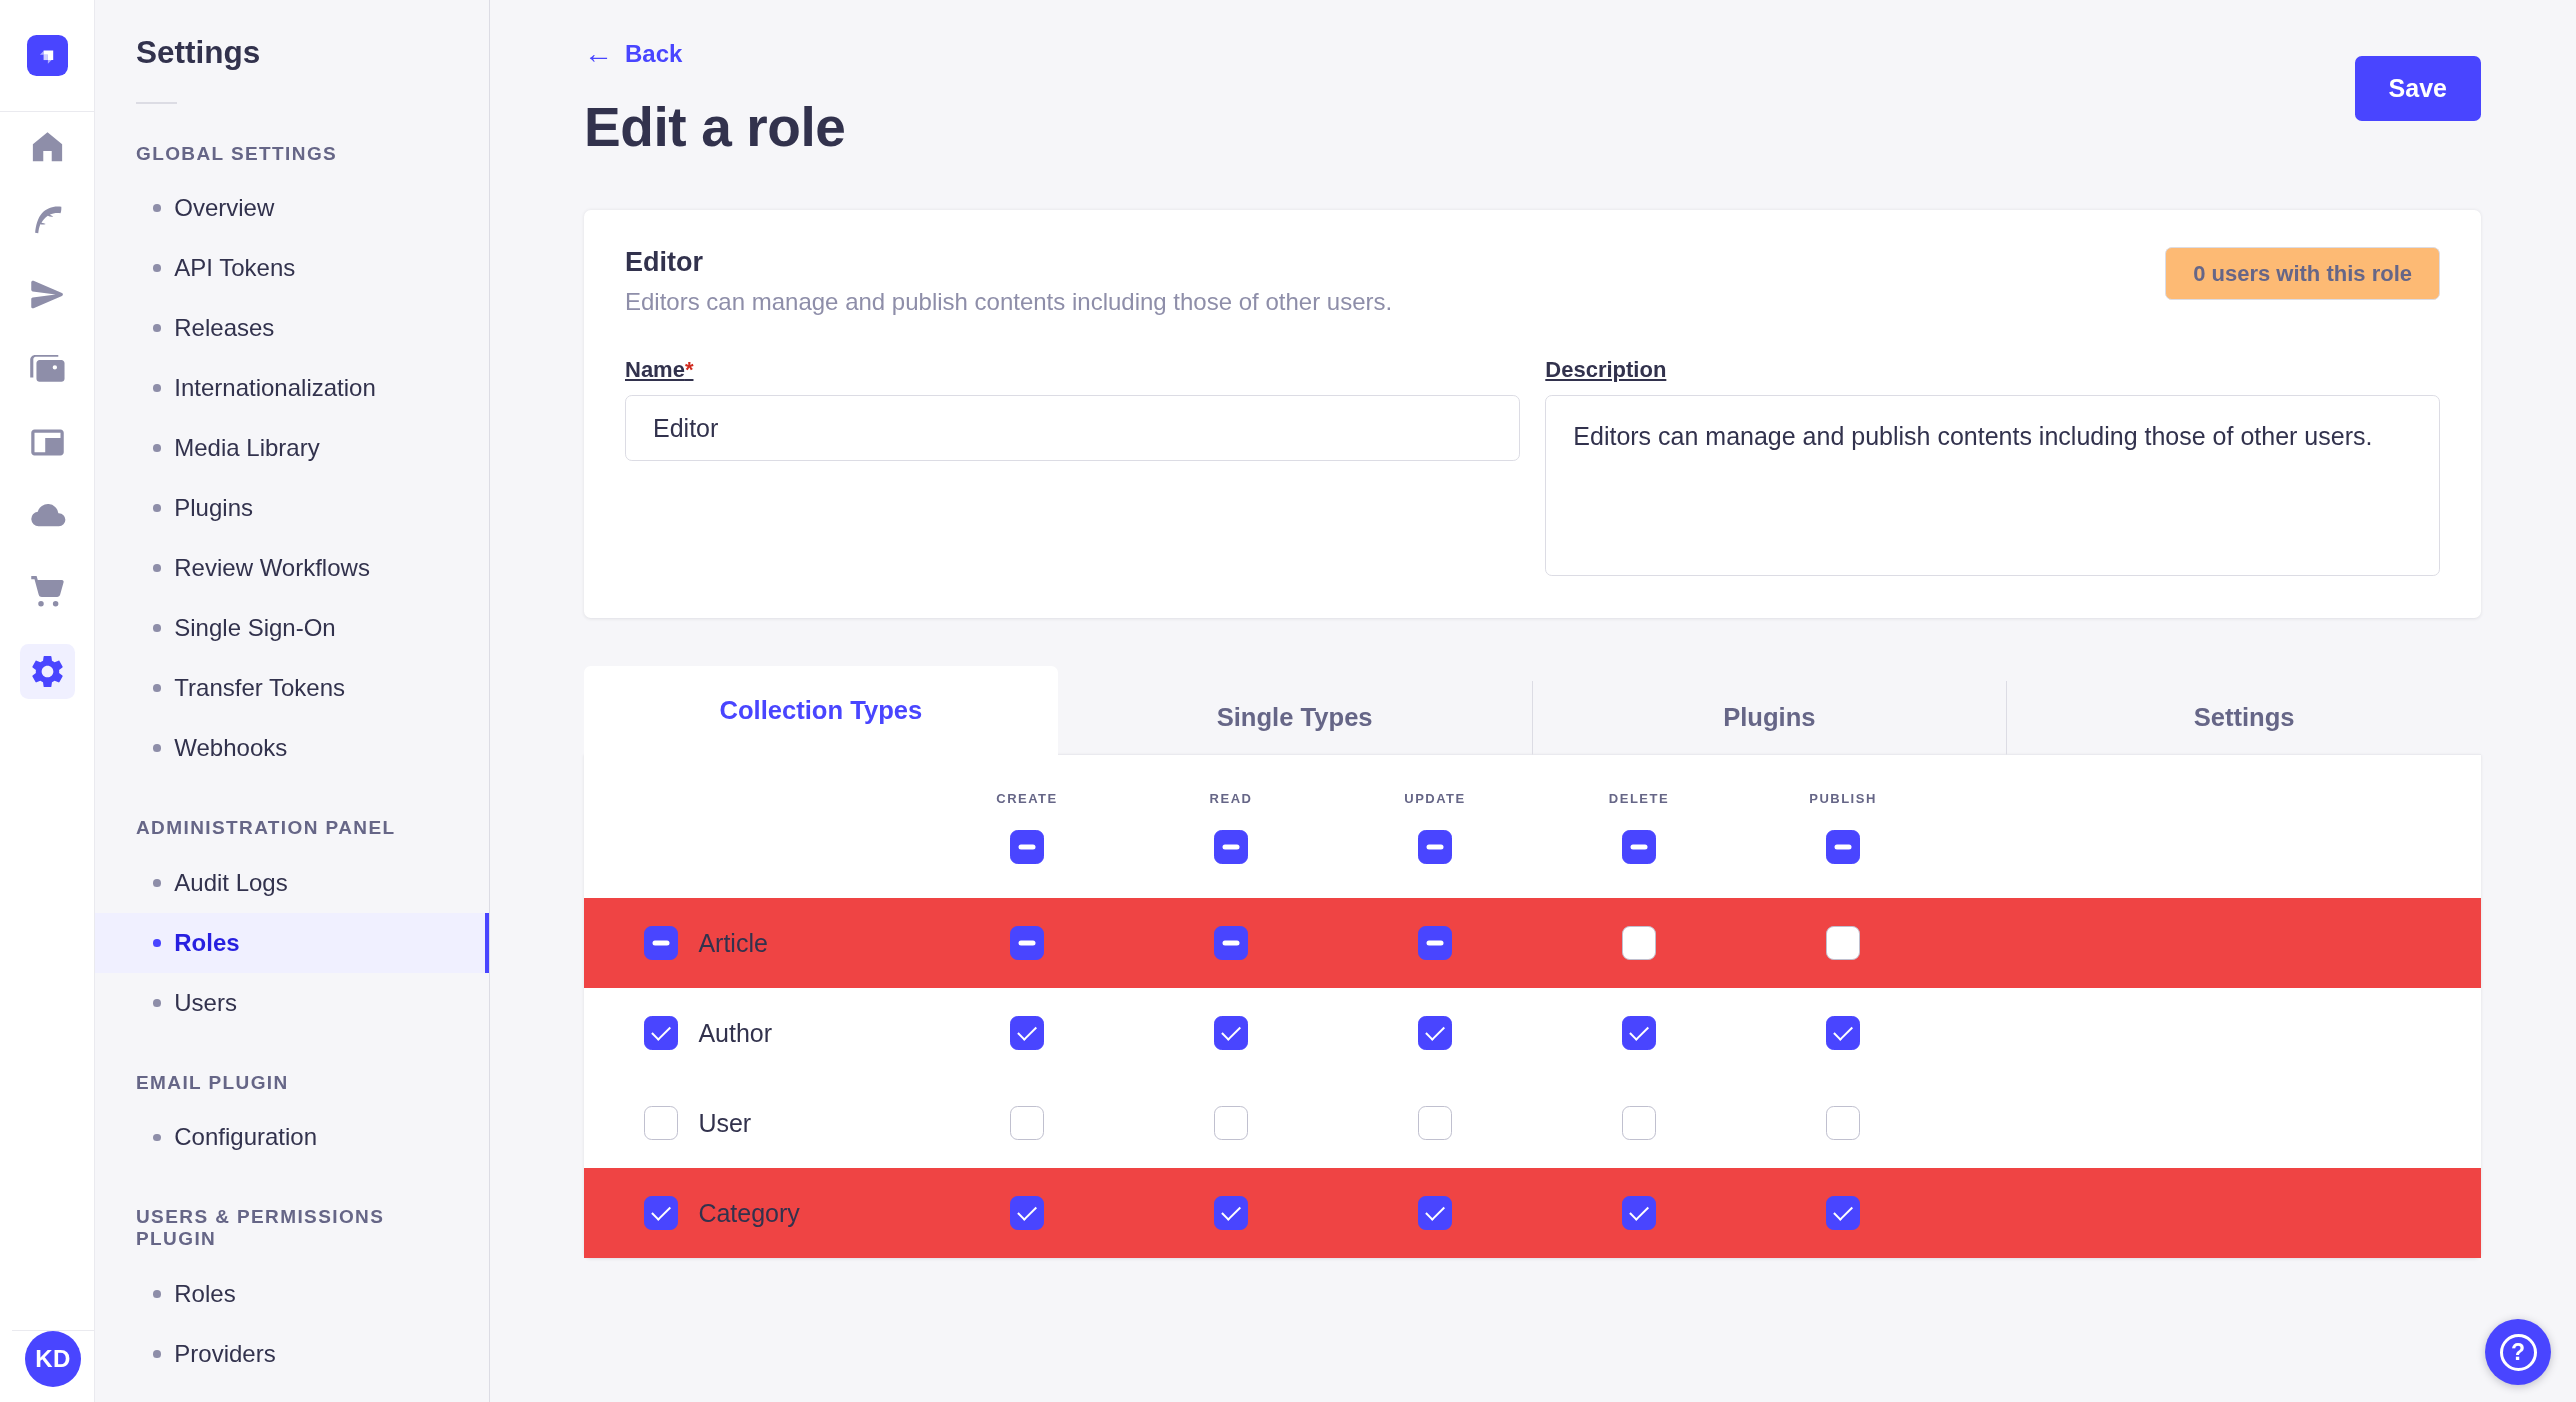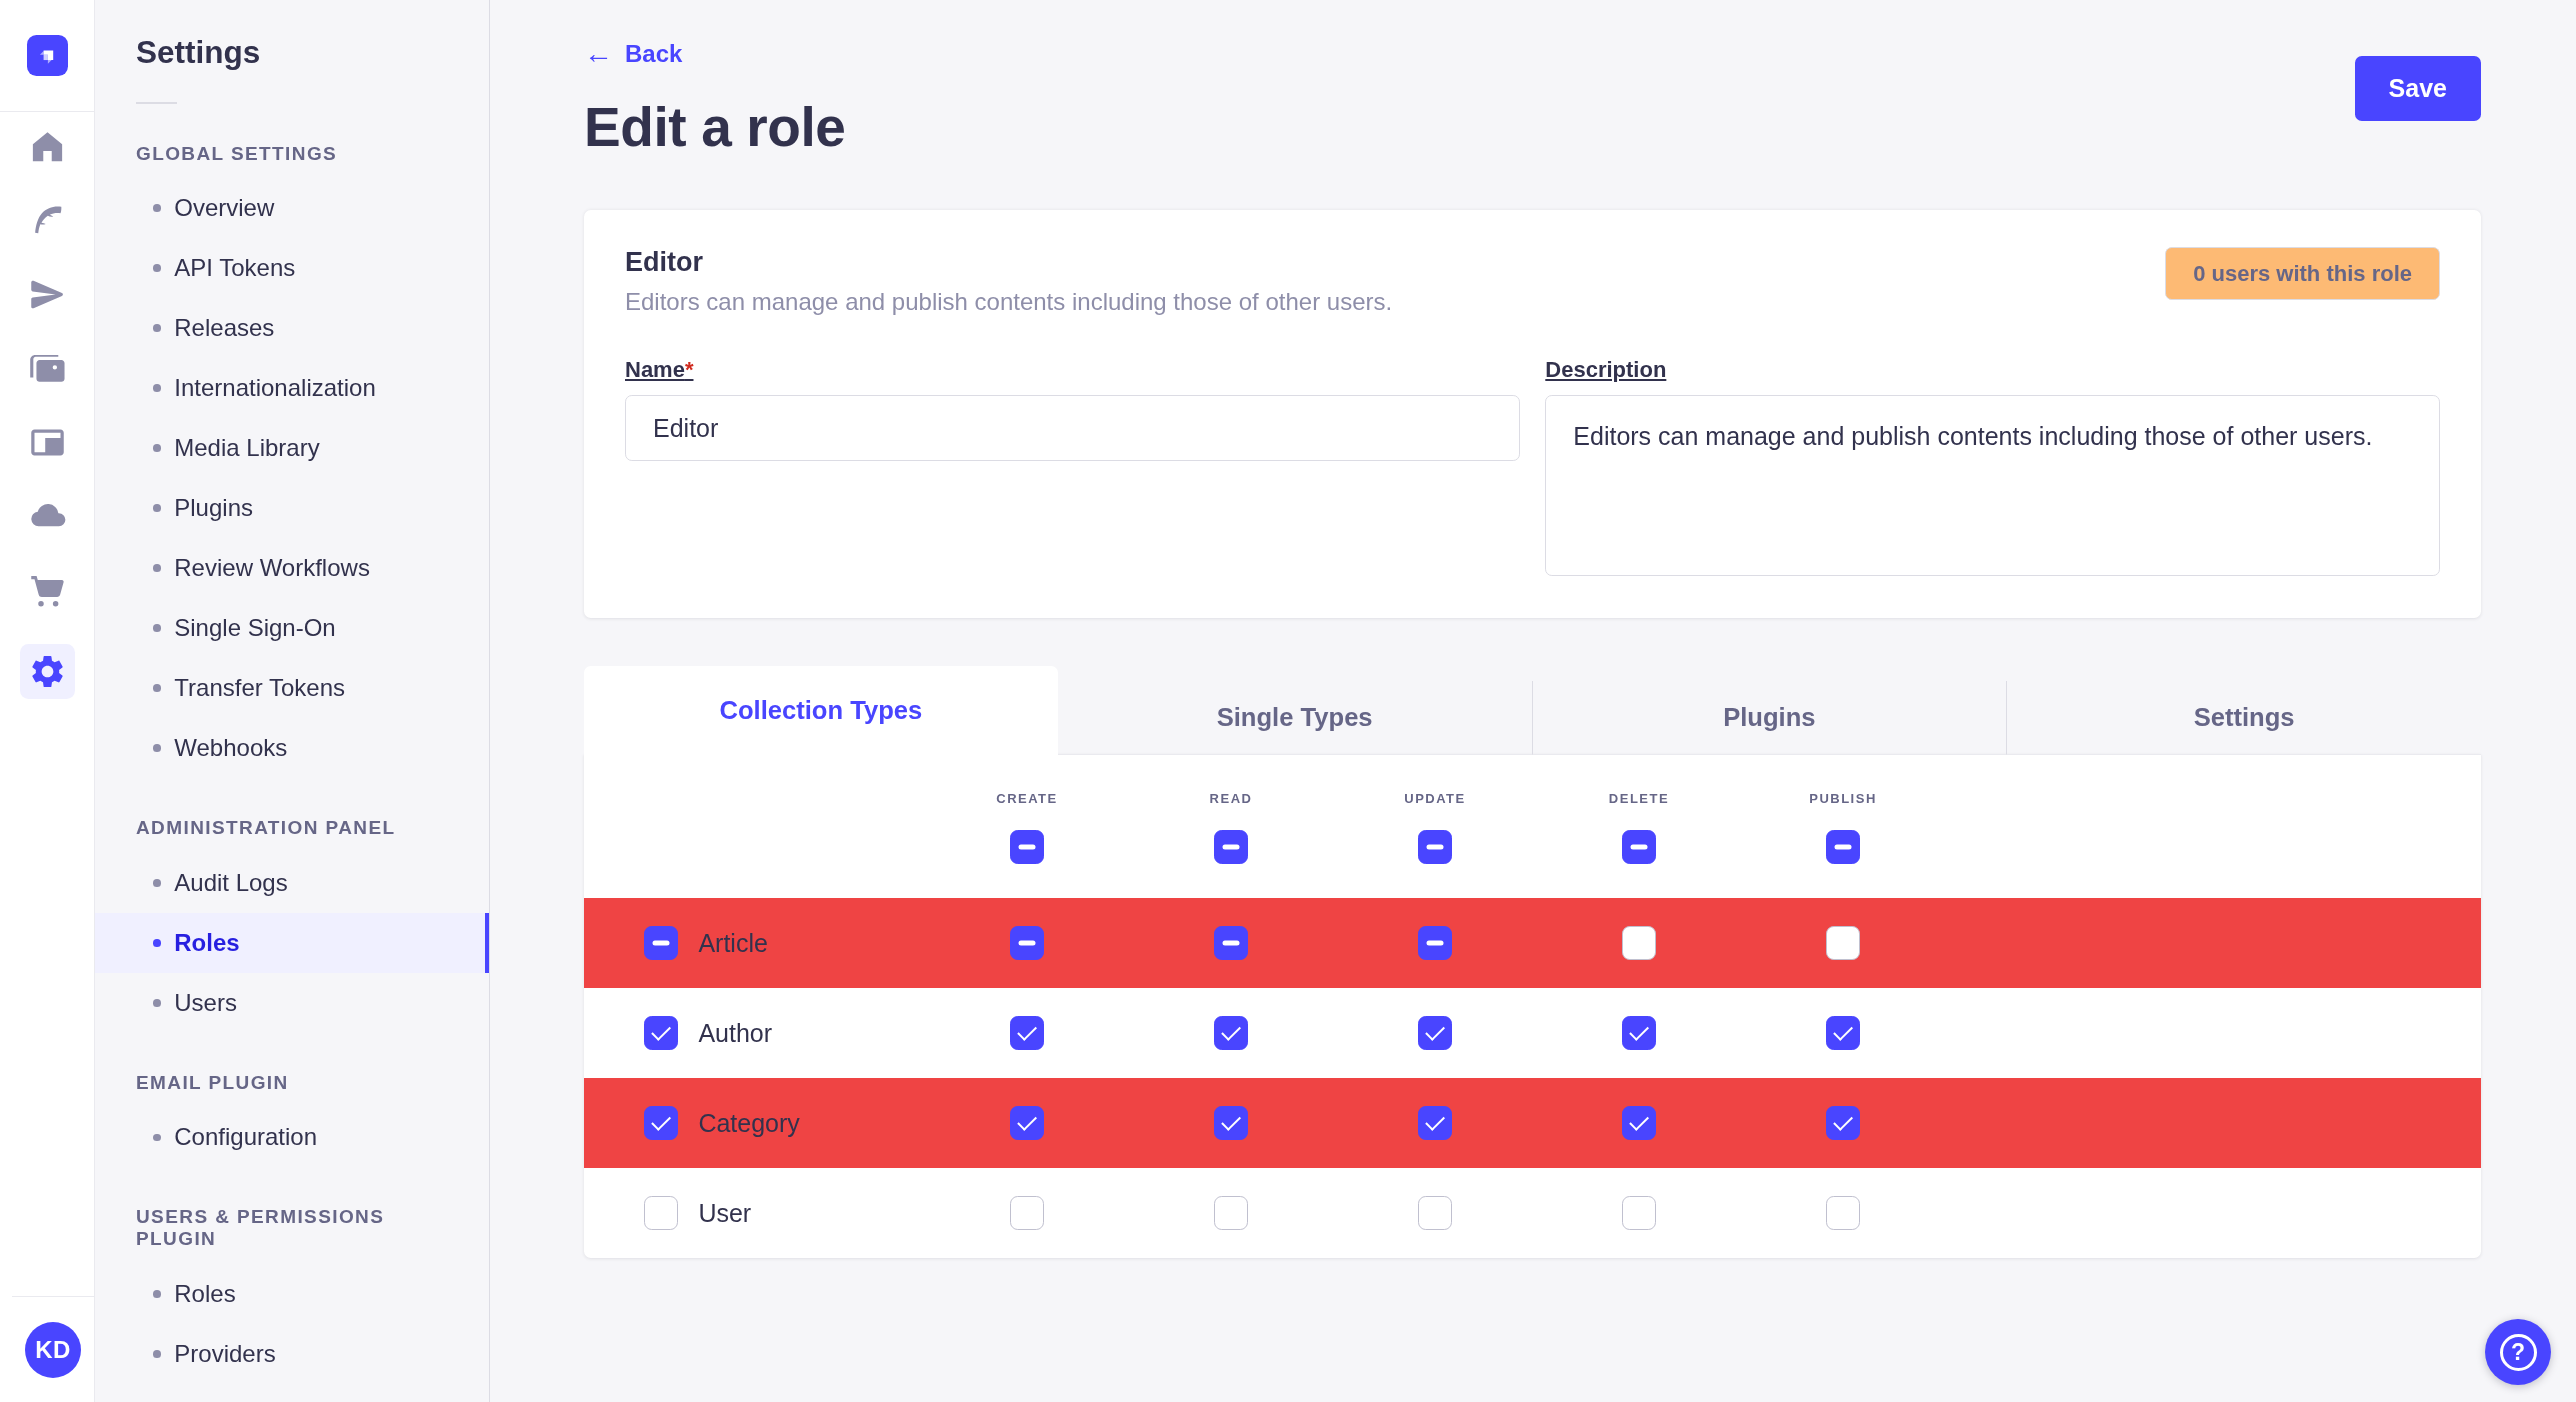--- a/index.html
+++ b/index.html
@@ -13,22 +13,22 @@
   .rail-logo-section { height:112px; border-bottom:0.9px solid #eaeaef;
     display:flex; align-items:center; justify-content:center; }
   .logo { width:41px; height:41px; border-radius:9.4px; background:#4945ff;
     display:flex; align-items:center; justify-content:center; }
   .rail-icons { flex:1; padding-top:13.6px; display:flex; flex-direction:column; align-items:center; }
   .rail-btn { width:55px; height:41px; margin-bottom:33px;
     display:flex; align-items:center; justify-content:center; }
   .rail-btn svg { width:39px; height:39px; fill:#8e8ea9; }
   .rail-btn.active { height:55px; width:55px; background:#f0f0ff; border-radius:8.5px; margin-bottom:19.6px; }
   .rail-btn.active svg { fill:#4945ff; }
-  .rail-bottom { height:106px; border-top:0.9px solid #eaeaef;
-    display:flex; align-items:center; justify-content:center;margin-left:12px; }
+  .rail-bottom { height:72px; border-top:0.9px solid #eaeaef;
+    display:flex; justify-content:center;margin-left:12px; }
   .avatar { width:56px; height:56px; border-radius:50%; background:#4945ff;
     color:#fff; font-size:24px; font-weight:bold; letter-spacing:0.4px;
     display:flex; align-items:center; justify-content:center; }
 
   
   .sidebar { width:395px; flex-shrink:0; background:#f6f6f9; border-right:0.9px solid #dcdce4;
     padding-top:34px; overflow:hidden; }
   .sb-title { font-size:31.5px; font-weight:bold; color:#32324d; margin-left:41px; }
   .sb-divider { width:41px; height:1.7px; background:#dcdce4; margin:31px 0 0 41px; }
   .nav-section-label { margin:39px 41px 13.6px 41px; font-size:19px; font-weight:bold;
@@ -366,20 +366,42 @@
             <span class="cb checked"></span>
           </div>
         <div class="ccell">
             <span class="cb checked"></span>
           </div>
         <div class="ccell">
             <span class="cb checked"></span>
           </div>
       </div>
 
+      <div class="pgrid prow last">
+        <div class="rowlabel">
+          <span class="cb unchecked"></span>
+          <span>User</span>
+        </div>
+        <div class="ccell">
+            <span class="cb unchecked"></span>
+          </div>
+        <div class="ccell">
+            <span class="cb unchecked"></span>
+          </div>
+        <div class="ccell">
+            <span class="cb unchecked"></span>
+          </div>
+        <div class="ccell">
+            <span class="cb unchecked"></span>
+          </div>
+        <div class="ccell">
+            <span class="cb unchecked"></span>
+          </div>
+      </div>
+
       <div class="pgrid prow shade">
         <div class="rowlabel">
           <span class="cb checked"></span>
           <span>Category</span>
         </div>
         <div class="ccell">
             <span class="cb checked"></span>
           </div>
         <div class="ccell">
             <span class="cb checked"></span>
@@ -387,42 +409,20 @@
         <div class="ccell">
             <span class="cb checked"></span>
           </div>
         <div class="ccell">
             <span class="cb checked"></span>
           </div>
         <div class="ccell">
             <span class="cb checked"></span>
           </div>
       </div>
-
-      <div class="pgrid prow last">
-        <div class="rowlabel">
-          <span class="cb unchecked"></span>
-          <span>User</span>
-        </div>
-        <div class="ccell">
-            <span class="cb unchecked"></span>
-          </div>
-        <div class="ccell">
-            <span class="cb unchecked"></span>
-          </div>
-        <div class="ccell">
-            <span class="cb unchecked"></span>
-          </div>
-        <div class="ccell">
-            <span class="cb unchecked"></span>
-          </div>
-        <div class="ccell">
-            <span class="cb unchecked"></span>
-          </div>
-      </div>
     </section>
   </main>
 </div>
 
 <button class="help-fab">
   <span class="help-q">?</span>
 </button>
 
 
 </body></html>

